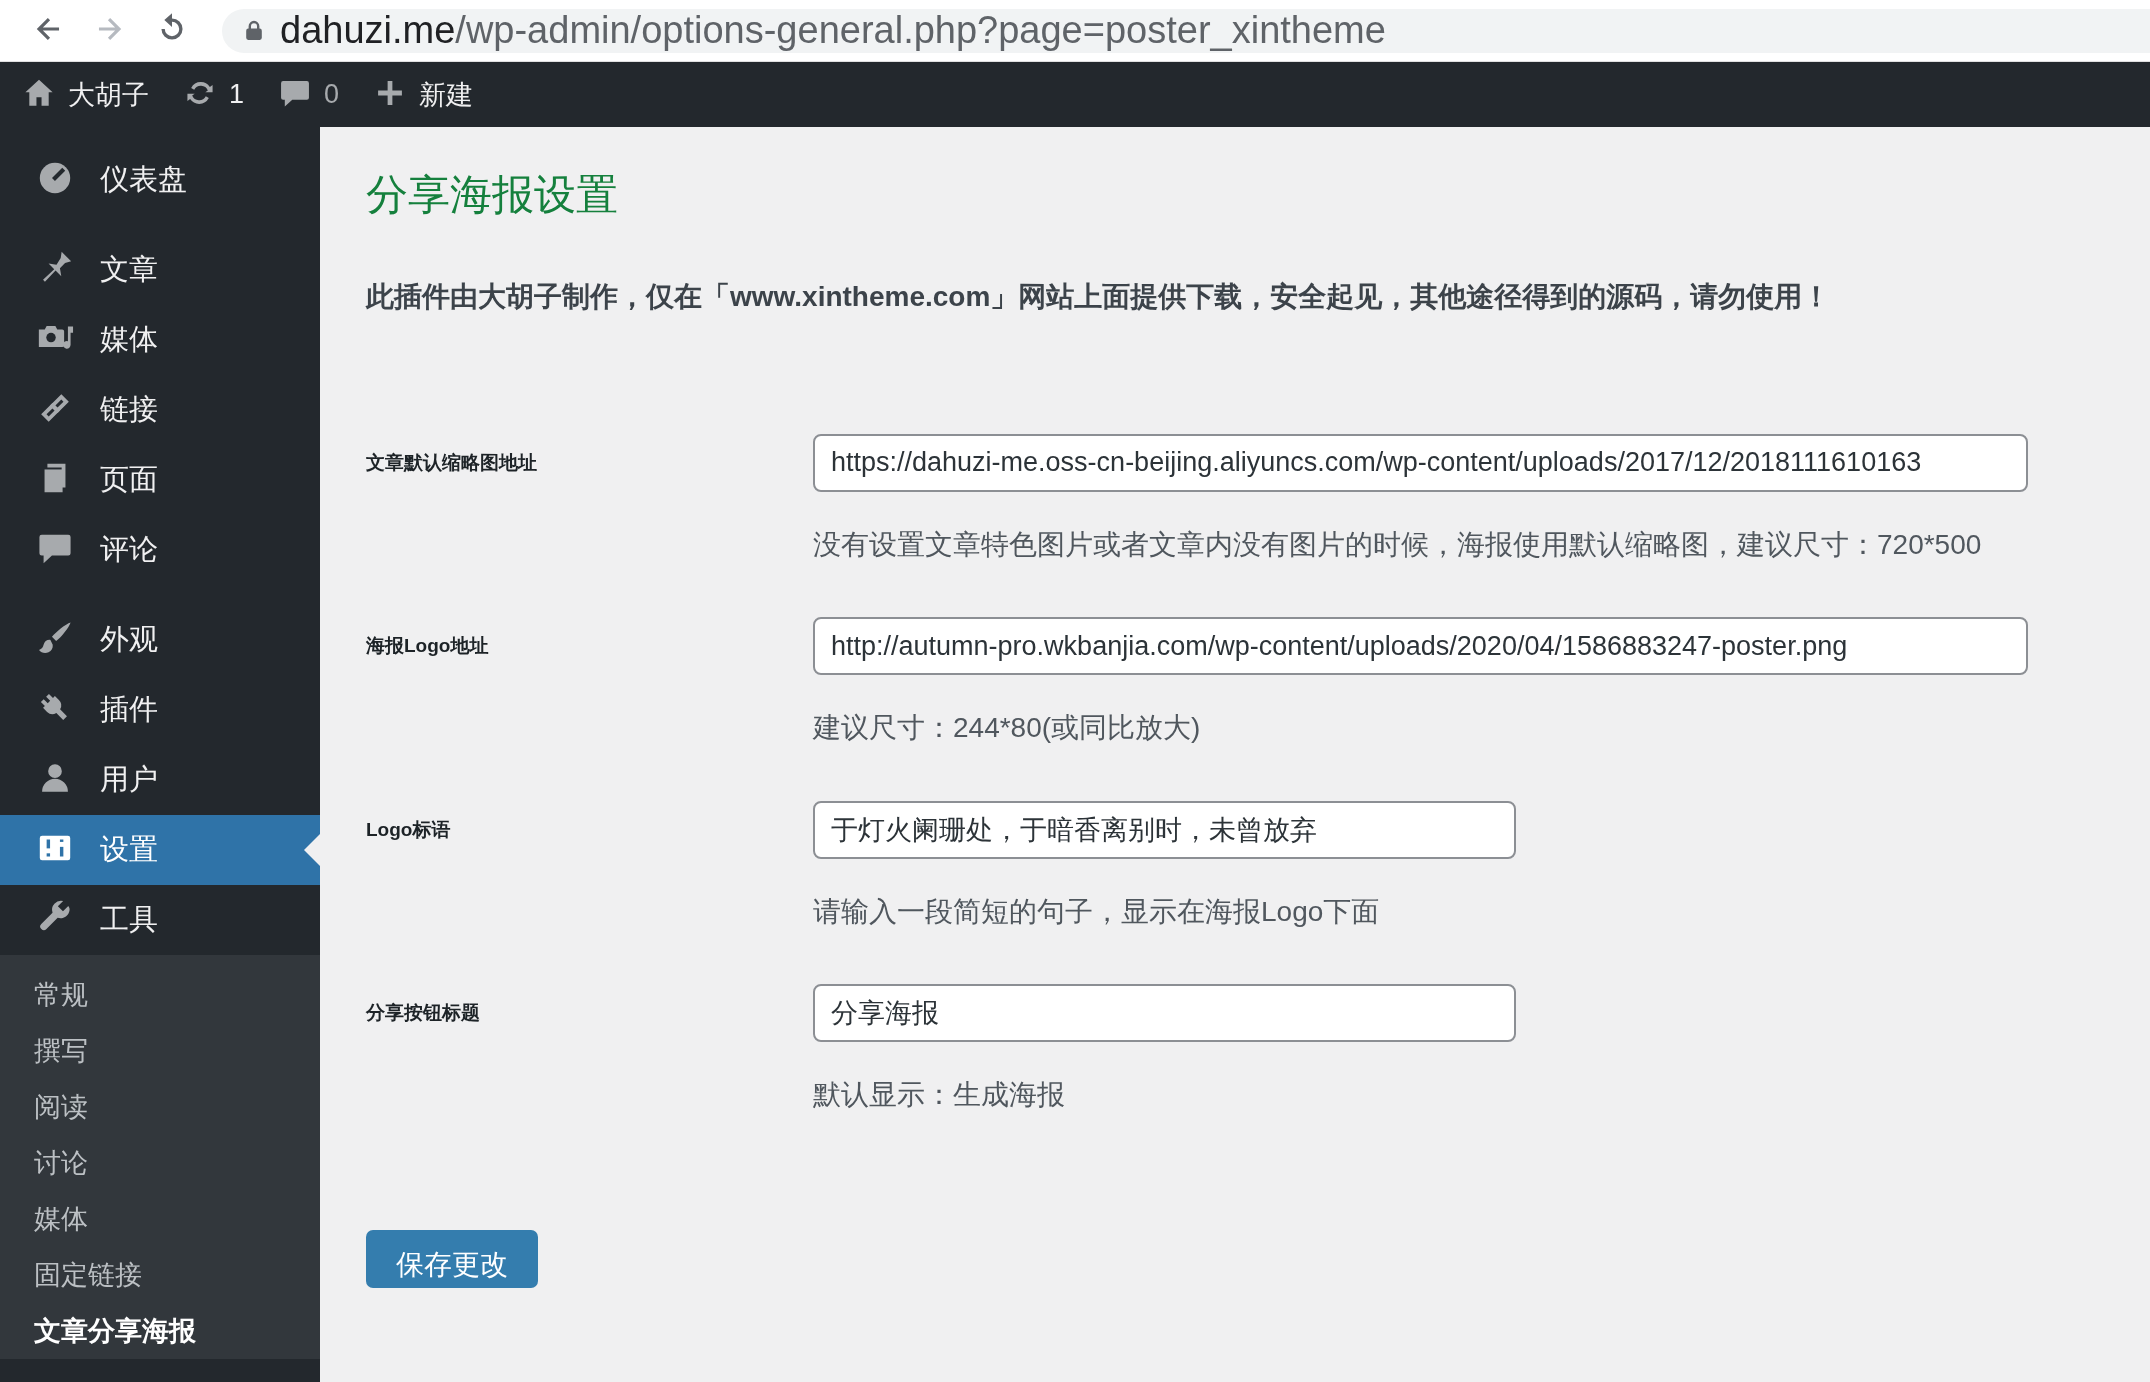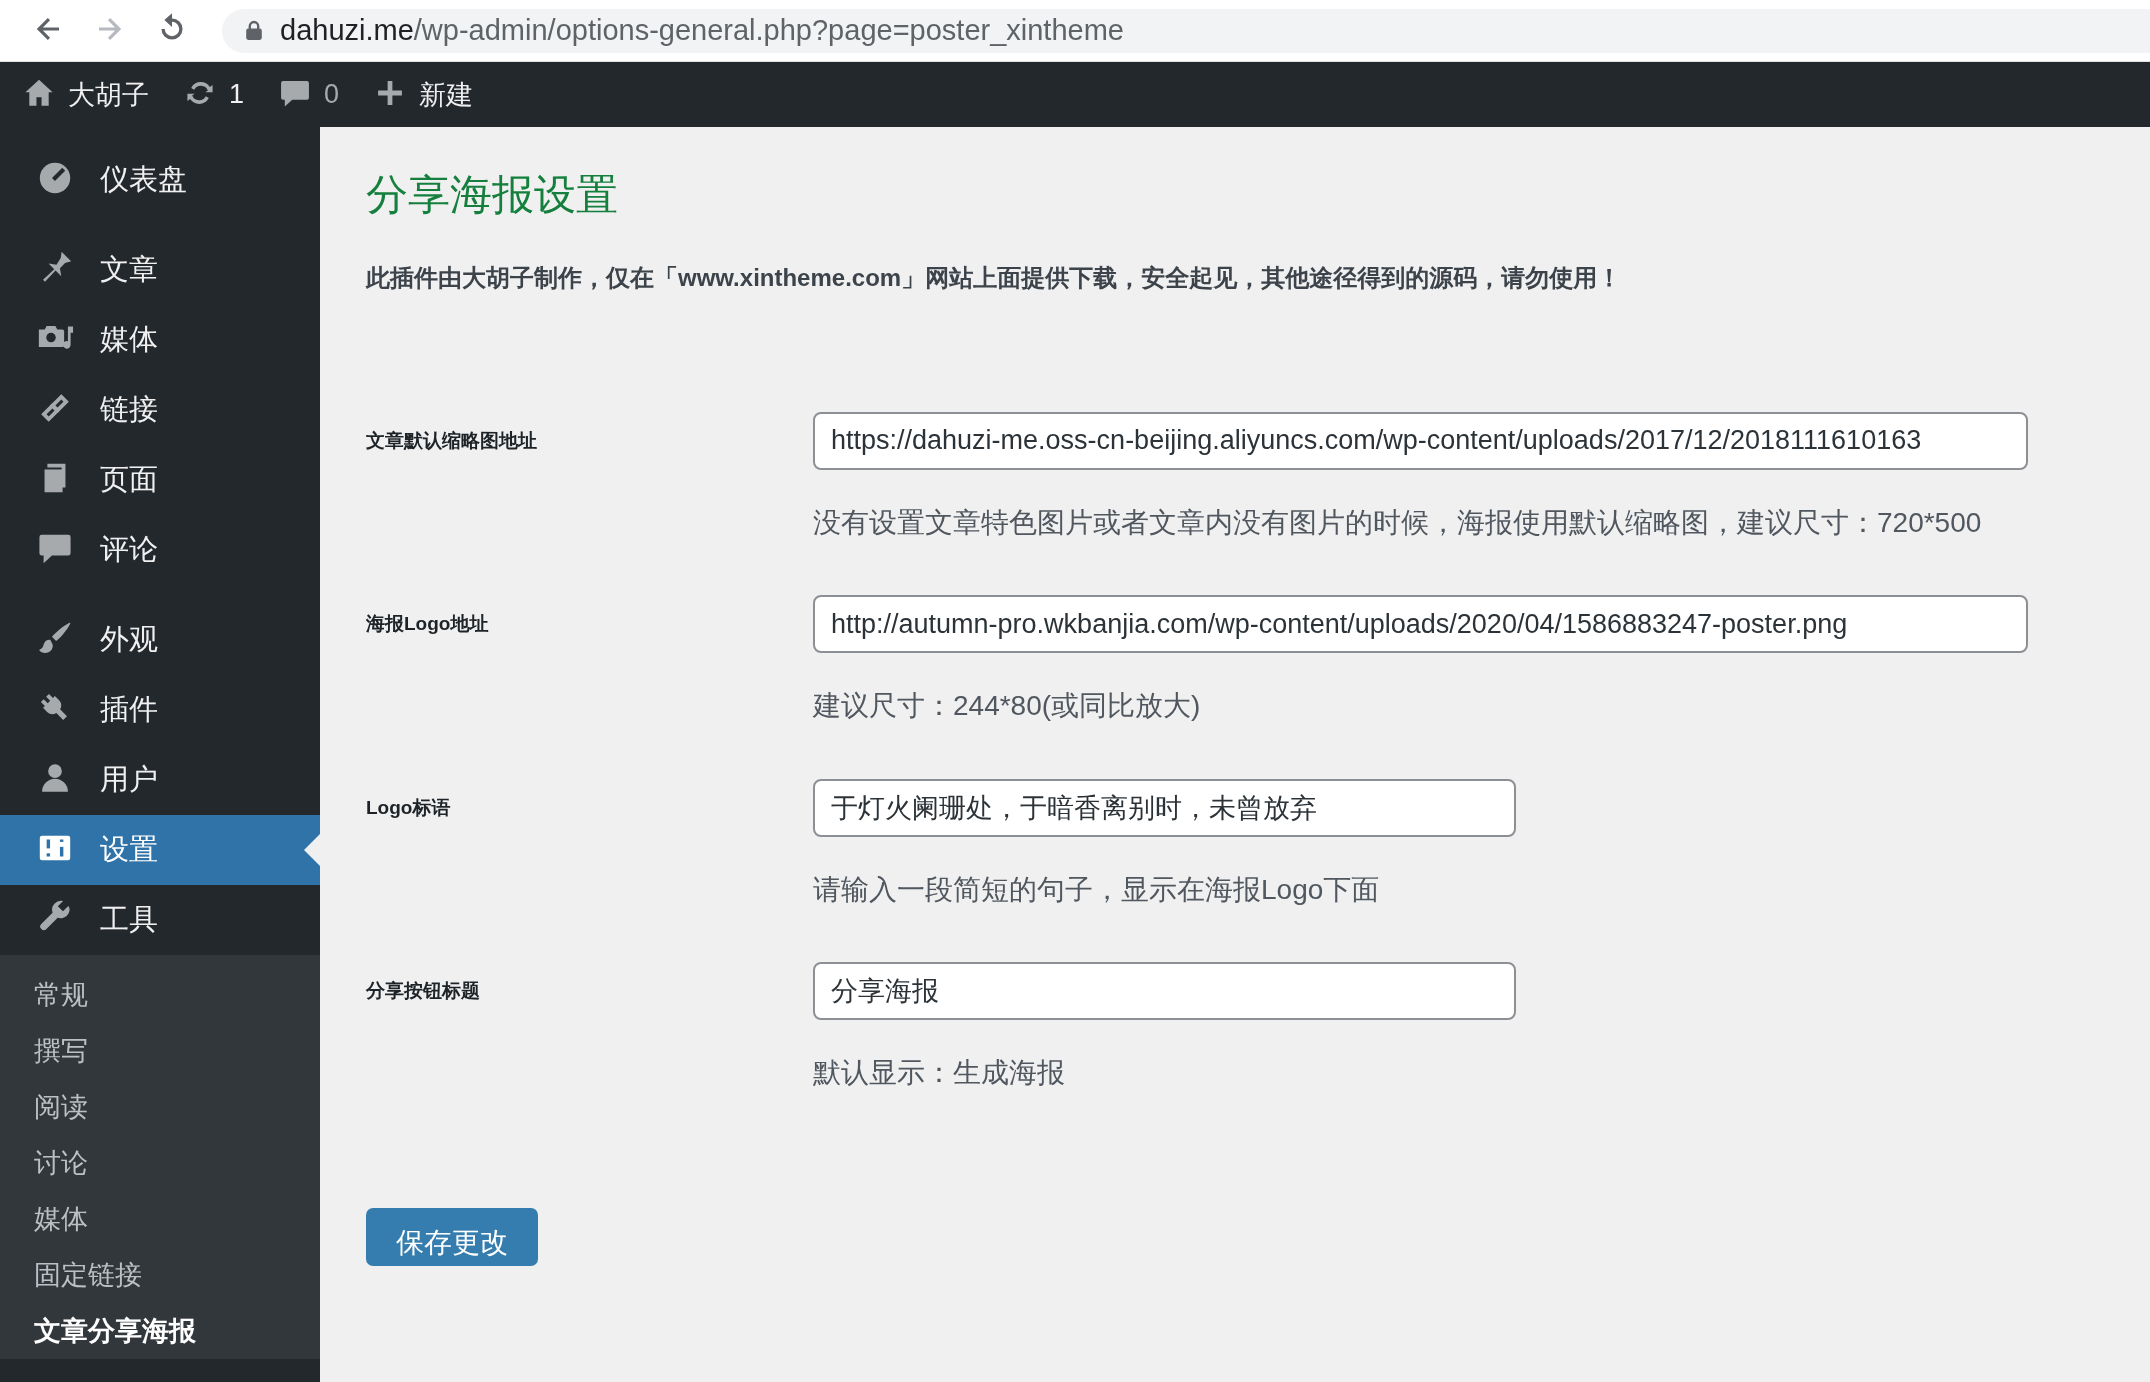--- a/index.html
+++ b/index.html
@@ -14,21 +14,21 @@
 
   
   .browser-bar{height:62px;background:#fff;display:flex;align-items:center;
     padding-left:26px;border-bottom:1px solid #e0e0e0;flex:0 0 auto;}
   .nav-btn{width:44px;height:44px;display:flex;align-items:center;justify-content:center;border:none;background:transparent;margin-right:18px;}
   .nav-btn svg{width:32px;height:32px;fill:#5f6368;}
   .nav-btn.disabled svg{fill:#b6bac0;}
   .address-pill{flex:1;height:44px;background:var(--address_pill_bg);border-radius:24px 0 0 24px;
     margin-left:10px;display:flex;align-items:center;padding-left:20px;overflow:hidden;}
   .lock-icon svg{width:24px;height:24px;fill:#5f6368;margin-right:14px;display:block;}
-  .url{font-size:29px;white-space:nowrap;}
+  .url{font-size:38px;white-space:nowrap;}
   .url .host{color:#202124;}
   .url .path{color:#5f6368;}
 
   
   .admin-bar{height:65px;background:var(--admin_bar_bg);display:flex;align-items:center;
     padding-left:22px;color:#f0f0f1;flex:0 0 auto;}
   .ab-item{display:flex;align-items:center;margin-right:34px;cursor:pointer;}
   .ab-item svg{width:34px;height:34px;fill:#a7aaad;}
   .ab-item .ab-label{font-size:27px;margin-left:12px;color:#f0f0f1;}
   .ab-item .count{font-size:27px;margin-left:12px;color:#f0f0f1;}
@@ -48,21 +48,21 @@
     border-top:16px solid transparent;border-bottom:16px solid transparent;
     border-right:16px solid var(--content_bg);}
   .submenu{background:var(--submenu_bg);padding:12px 0 0 0;}
   .submenu-item{height:56px;display:flex;align-items:center;padding-left:34px;cursor:pointer;}
   .submenu-item .smi-label{font-size:27px;color:#bcc0c4;}
   .submenu-item.current .smi-label{color:#fff;font-weight:bold;}
 
   
   .content{flex:1;background:var(--content_bg);padding:42px 40px 0 46px;overflow:hidden;}
   .page-title{font-size:42px;font-weight:400;color:#15803d;line-height:1.25;}
-  .notice{font-size:24px;font-weight:bold;color:#3c434a;margin-top:38px;line-height:1.5;}
+  .notice{font-size:28px;font-weight:bold;color:#3c434a;margin-top:54px;line-height:1.5;}
   .settings-form{margin-top:116px;}
   .form-row{display:grid;grid-template-columns:447px 1fr;margin-bottom:56px;}
   .row-label{font-size:19px;font-weight:bold;color:#1d2327;line-height:58px;}
   .field input{height:58px;border:2px solid #8c8f94;border-radius:8px;background:#fff;
     padding:0 16px;font-size:27px;color:#2c3338;font-family:"Liberation Sans","DejaVu Sans",sans-serif;
     display:block;}
   .form-row:nth-of-type(1) .field input,
   .form-row:nth-of-type(2) .field input{width:1215px;}
   .form-row:nth-of-type(3) .field input,
   .form-row:nth-of-type(4) .field input{width:703px;}

